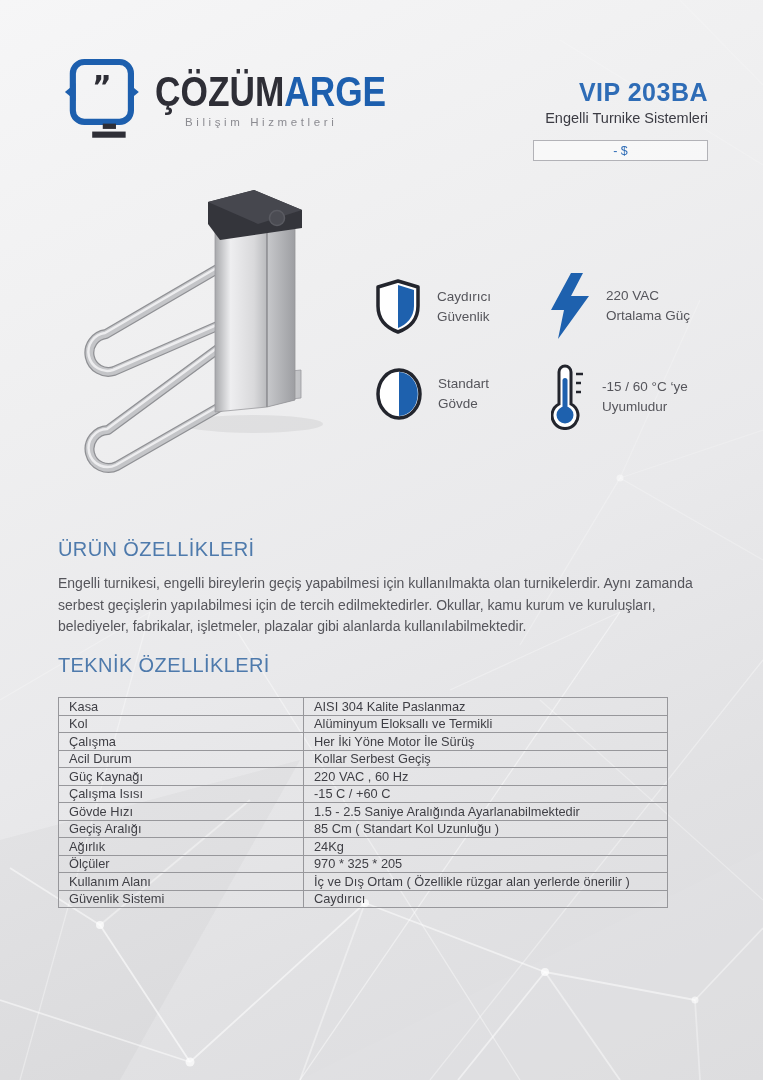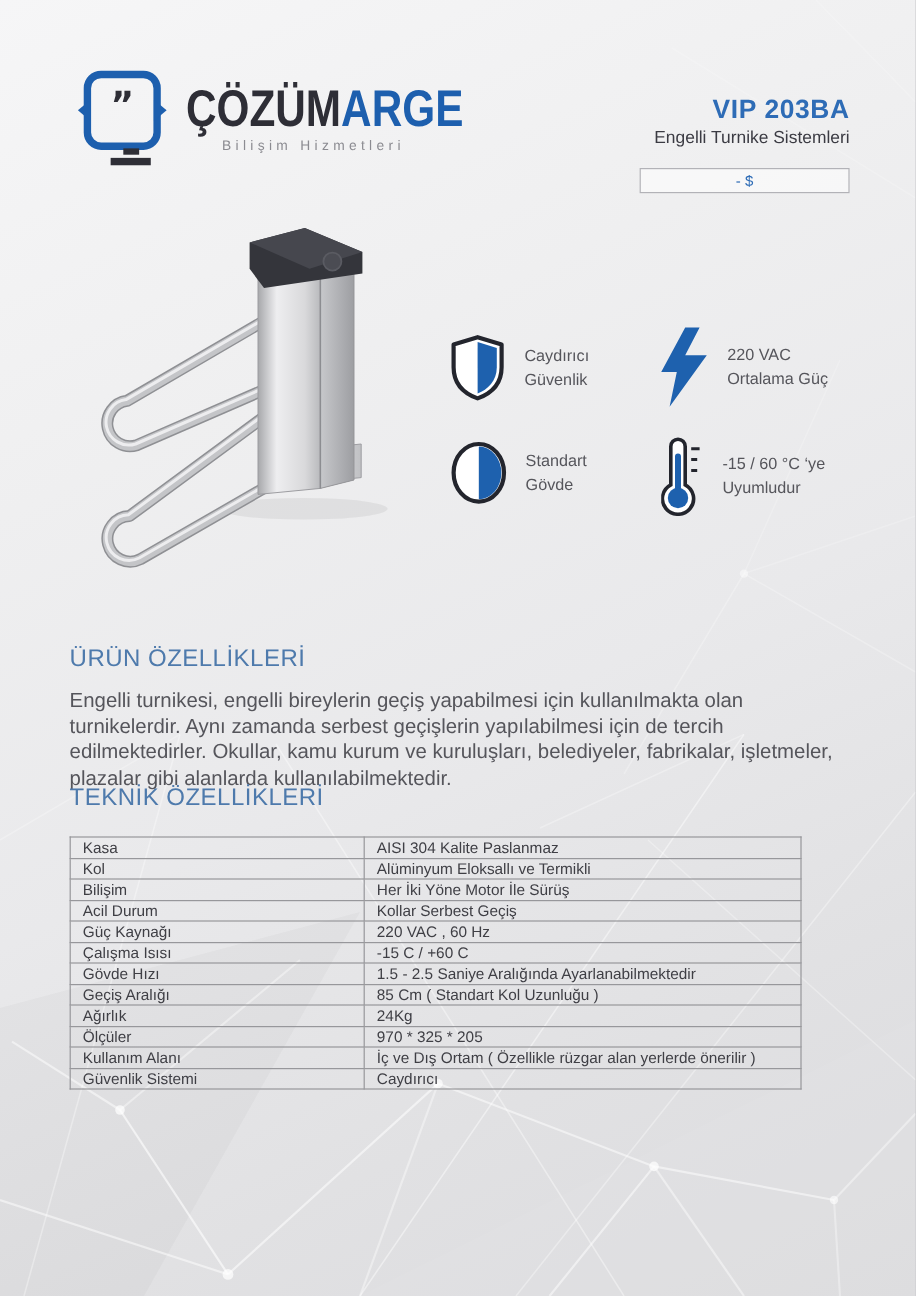--- a/index.html
+++ b/index.html
@@ -19,21 +19,21 @@
     font-size:43px; font-weight:700; letter-spacing:0px; line-height:44px;
     transform:scaleX(0.82); transform-origin:left center; white-space:nowrap;
   }
   .logo-name .t-dark{ color:#2e2e36; }
   .logo-name .t-blue{ color:#1d5fae; }
   .logo-tagline{
     margin-top:3px; padding-left:30px; font-size:11.5px; letter-spacing:3.6px;
     color:#8b8b91; font-weight:500; white-space:nowrap;
   }
   .title-block{ position:absolute; right:55px; top:78px; text-align:right; }
-  .model{ font-size:22px; font-weight:700; color:#2e6cb6; letter-spacing:0.5px; }
+  .model{ font-size:25px; font-weight:700; color:#2e6cb6; letter-spacing:0.5px; }
   .category{ font-size:14.5px; font-weight:400; color:#3b3b43; margin-top:3px; }
   .price-box{
     position:absolute; right:55px; top:140px; width:175px; height:21px;
     border:1px solid #b2b2b7; background:rgba(255,255,255,0.55);
     display:flex; align-items:center; justify-content:center;
     font-size:12.5px; color:#2e6cb6; font-weight:500;
   }
 
   
   .product-visual{ position:absolute; left:58px; top:182px; width:300px; height:300px; }
@@ -48,21 +48,21 @@
 
   
   .section-title{
     position:absolute; left:58px; font-size:20px; font-weight:500;
     color:#4e7aac; letter-spacing:0.4px;
   }
   .st-urun{ top:538px; }
   .st-teknik{ top:654px; }
   .body-text{
     position:absolute; left:58px; top:573px; width:650px;
-    font-size:17px; line-height:21.5px; color:#55555b;
+    font-size:14px; line-height:21.5px; color:#55555b;
   }
 
   
   .spec-table{
     position:absolute; left:58px; top:697px; width:610px;
     border-collapse:collapse; table-layout:fixed;
   }
   .spec-table td{
     border:1px solid #97979b; font-size:12.8px; color:#3f3f45;
     height:17.5px; padding:0 10px; vertical-align:middle; line-height:15px;
@@ -245,21 +245,21 @@
     <tbody>
       <tr>
           <td>Kasa</td>
           <td>AISI 304 Kalite Paslanmaz</td>
         </tr>
       <tr>
           <td>Kol</td>
           <td>Alüminyum Eloksallı ve Termikli</td>
         </tr>
       <tr>
-          <td>Bilişim</td>
+          <td>Çalışma</td>
           <td>Her İki Yöne Motor İle Sürüş</td>
         </tr>
       <tr>
           <td>Acil Durum</td>
           <td>Kollar Serbest Geçiş</td>
         </tr>
       <tr>
           <td>Güç Kaynağı</td>
           <td>220 VAC , 60 Hz</td>
         </tr>

